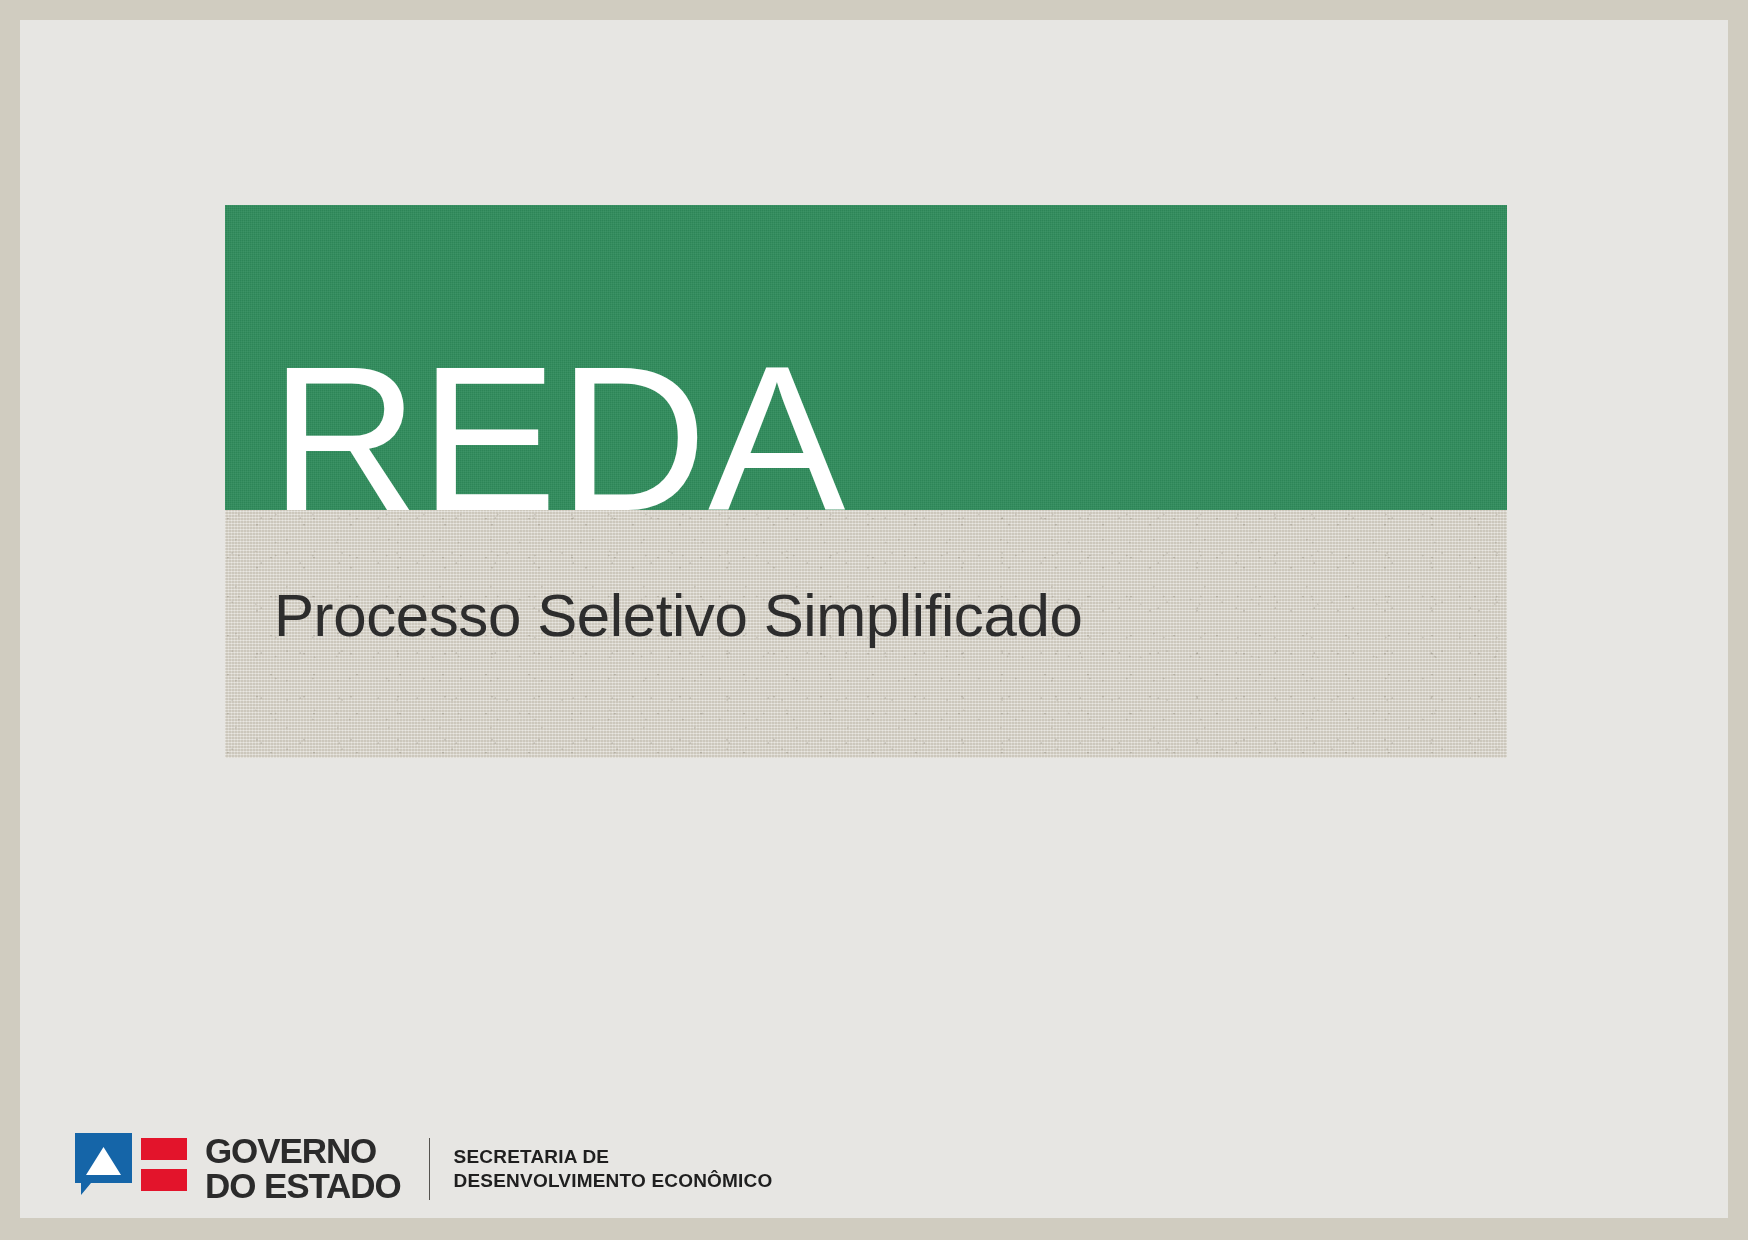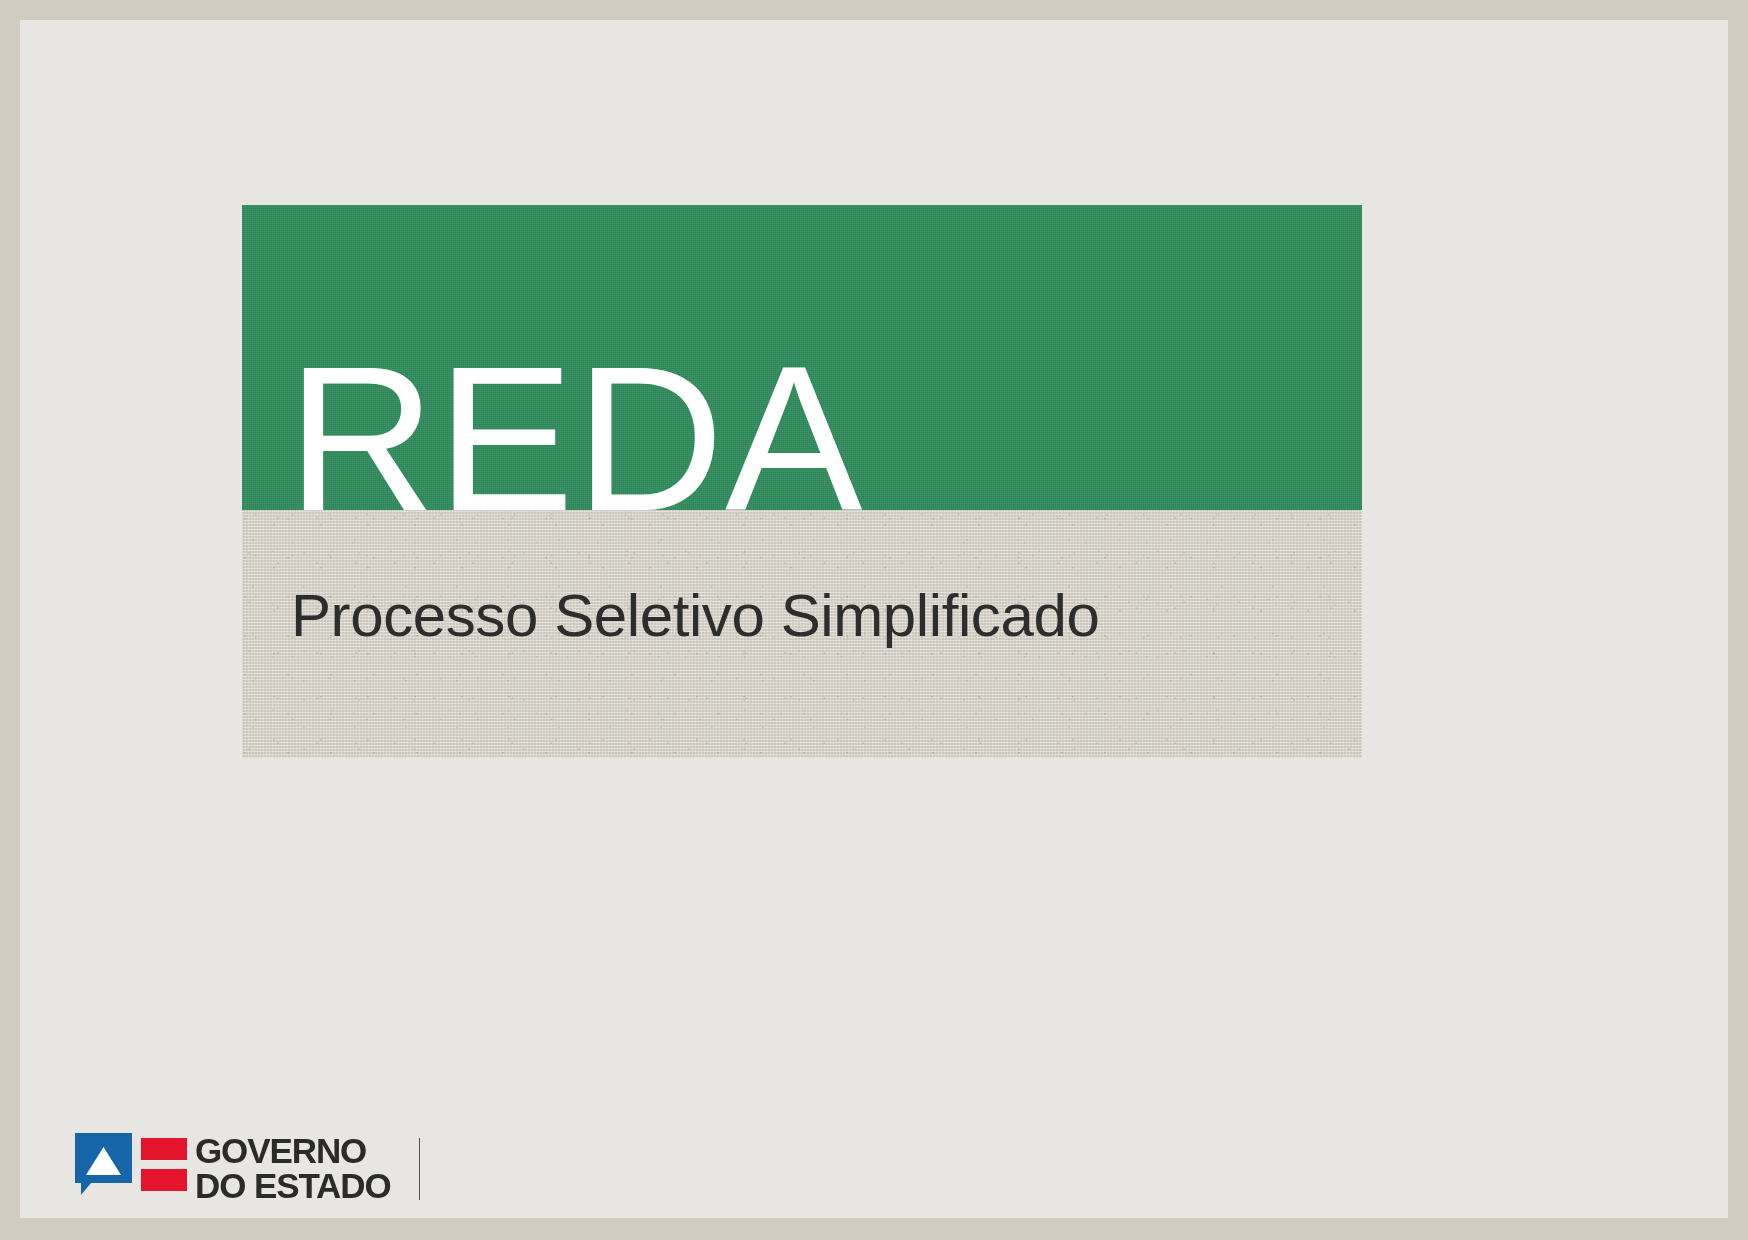--- a/index.html
+++ b/index.html
@@ -29,23 +29,23 @@
     left: 20px;
     top: 20px;
     width: 1708px;
     height: 1198px;
     background: #e7e6e3;
   }
 
   
   .hero-card {
     position: absolute;
-    left: 222px;
+    left: 205px;
     top: 185px;
-    width: 1120px;
+    width: 1282px;
     height: 553px;
     overflow: hidden;
     background: #ef4444;
   }
   .hero-green {
     position: absolute;
     left: 0; top: 0;
     width: 100%;
     height: 305px;
     background: #2f8b5b;
@@ -157,21 +157,21 @@
     position: absolute;
     left: 0;
     width: 46px;
     height: 22px;
     background: #e3142b;
   }
   .brand-bar.top { top: 2px; }
   .brand-bar.bottom { top: 33px; }
 
   .brand-wordmark {
-    margin-left: 10px;
+    margin-left: 20px;
     font-family: "Liberation Sans", sans-serif;
     font-weight: 700;
     font-size: 35px;
     line-height: 0.99;
     letter-spacing: -1.1px;
     color: #2b2b2b;
     white-space: nowrap;
   }
   .brand-divider {
     width: 1px;
@@ -220,17 +220,21 @@
         </div>
       </div>
 
       <div class="brand-wordmark">
         <div>GOVERNO</div>
         <div>DO ESTADO</div>
       </div>
 
       <div class="brand-divider"></div>
 
+      <div class="brand-secretaria">
+        <div>SECRETARIA DE</div>
+        <div>DESENVOLVIMENTO ECONÔMICO</div>
+      </div>
 
     </div>
 
   </div>
 </div>
 
 </body></html>

